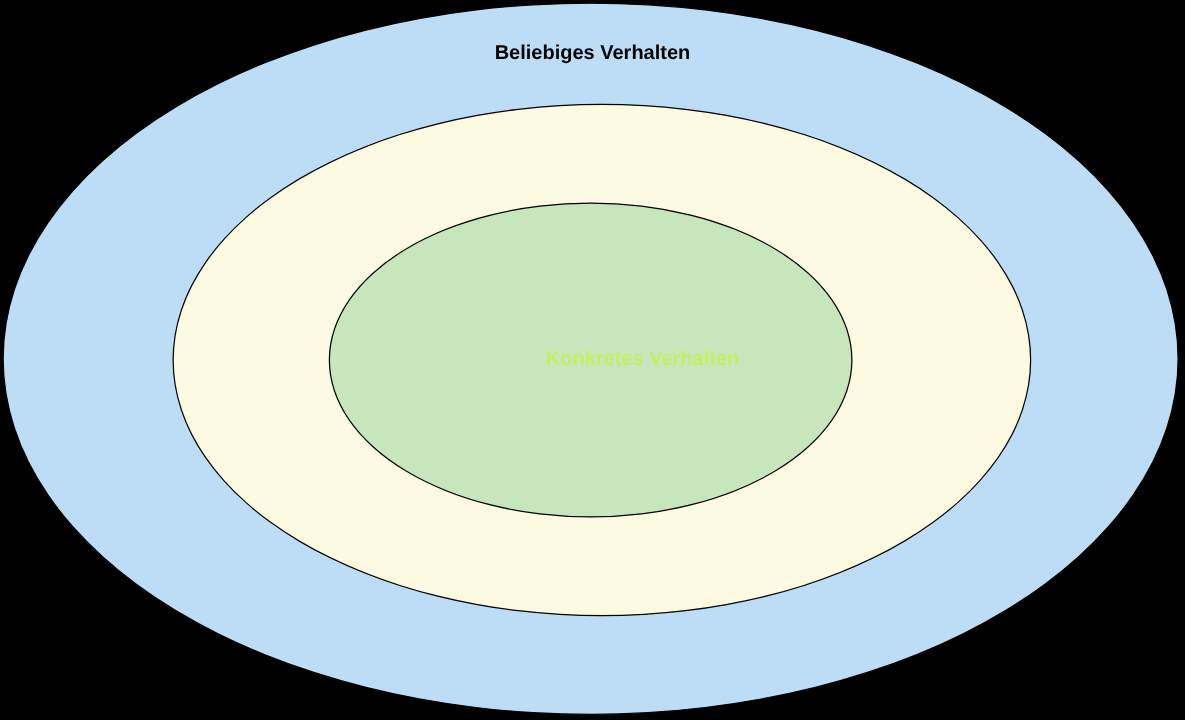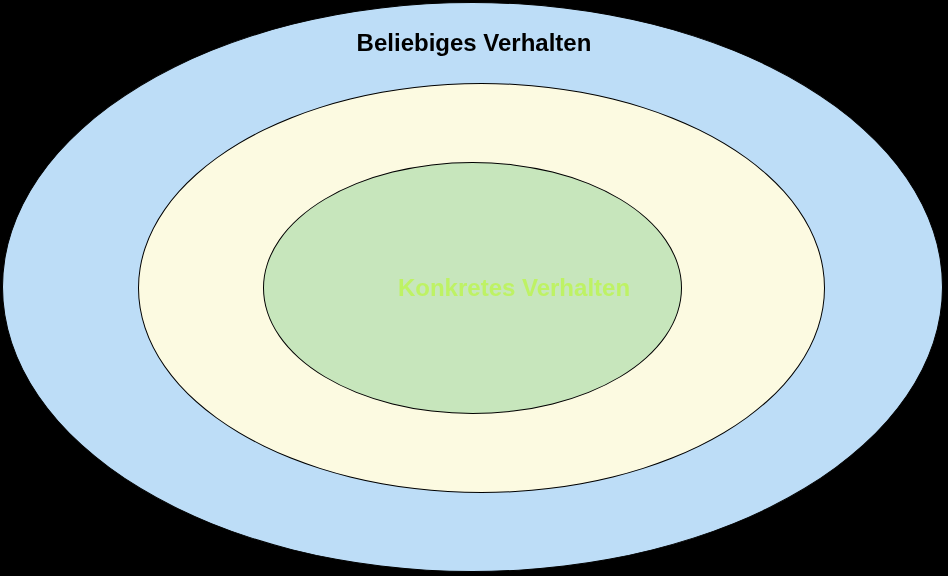--- a/index.html
+++ b/index.html
@@ -40,21 +40,21 @@
     left: 263px;
     top: 162px;
     width: 419px;
     height: 252px;
   }
   .label {
     position: absolute;
     left: 0;
     width: 948px;
     text-align: center;
-    font-size: 24px;
+    font-size: 16px;
     font-weight: bold;
     line-height: 28px;
     color: #000000;
     letter-spacing: 0px;
   }
   .label-outer  { top: 29px; }
   .label-middle { top: 114px; }
   .label-inner  { top: 274px; }
 </style>
 </head>

